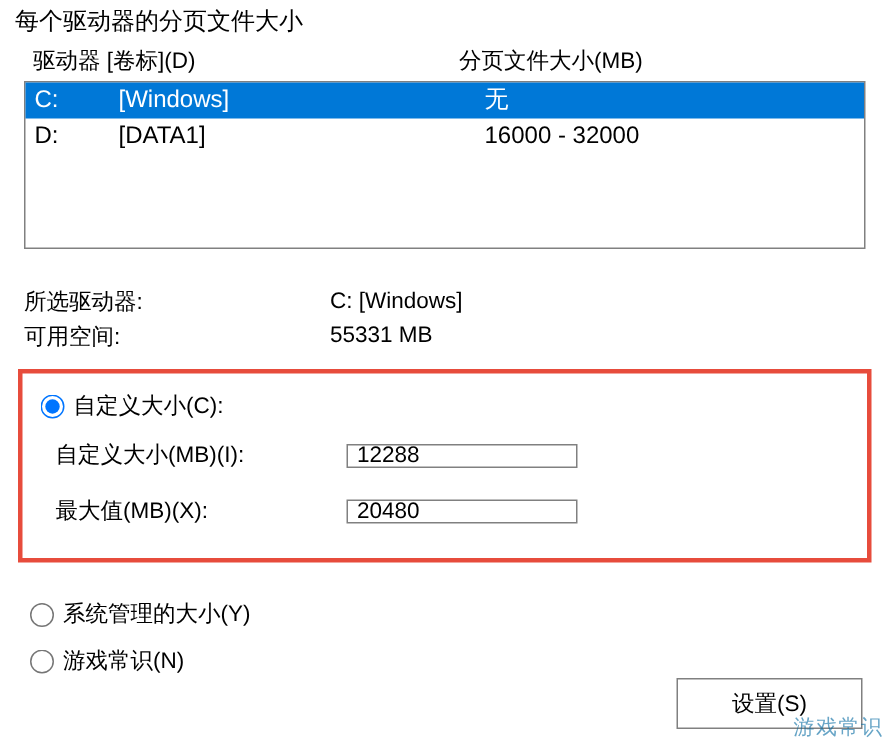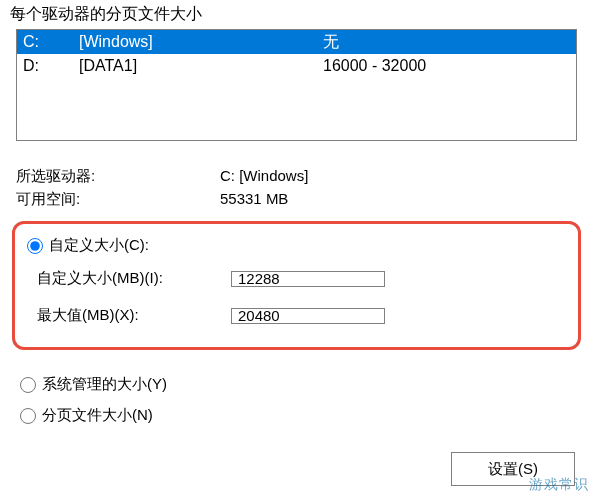--- a/index.html
+++ b/index.html
@@ -59,21 +59,21 @@
   .info-row {
     display: flex;
     padding: 2px 0;
     font-size: 15px;
   }
   .info-label { width: 204px; }
   .info-value { flex: 1; }
   .highlight-box {
     margin: 10px 12px 19px 12px;
     border: 3px solid #e74c3c;
-    border-radius: 12px;
+    border-radius: 0;
     padding: 10px 8px 18px 4px;
   }
   .radio-row {
     display: flex;
     align-items: center;
     padding: 2px 0 10px 8px;
     font-size: 15px;
   }
   .radio-row input[type=radio] {
     width: 16px;
@@ -126,20 +126,24 @@
   }
 </style>
 </head>
 <body>
 
 <div class="panel">
 
   <div class="section-title">每个驱动器的分页文件大小</div>
 
   <div class="list-area">
+    <div class="col-headers">
+      <div class="col-drive">驱动器 [卷标](D)</div>
+      <div class="col-size">分页文件大小(MB)</div>
+    </div>
     <div class="listbox">
       <div class="listrow selected">
         <span class="c-drive">C:</span>
         <span class="c-label">[Windows]</span>
         <span class="c-size">无</span>
       </div>
       <div class="listrow">
         <span class="c-drive">D:</span>
         <span class="c-label">[DATA1]</span>
         <span class="c-size">16000 - 32000</span>
@@ -173,20 +177,20 @@
     </div>
   </div>
 
   <div class="bottom-radios">
     <label class="radio-row">
       <input type="radio" name="pf" style="">
       <span>系统管理的大小(Y)</span>
     </label>
     <label class="radio-row">
       <input type="radio" name="pf" style="">
-      <span>分页文件大小(N)</span>
+      <span>游戏常识(N)</span>
     </label>
   </div>
 
   <button class="set-button">设置(S)</button>
 
   <div class="watermark">游戏常识</div>
 </div>
 
 </body></html>

